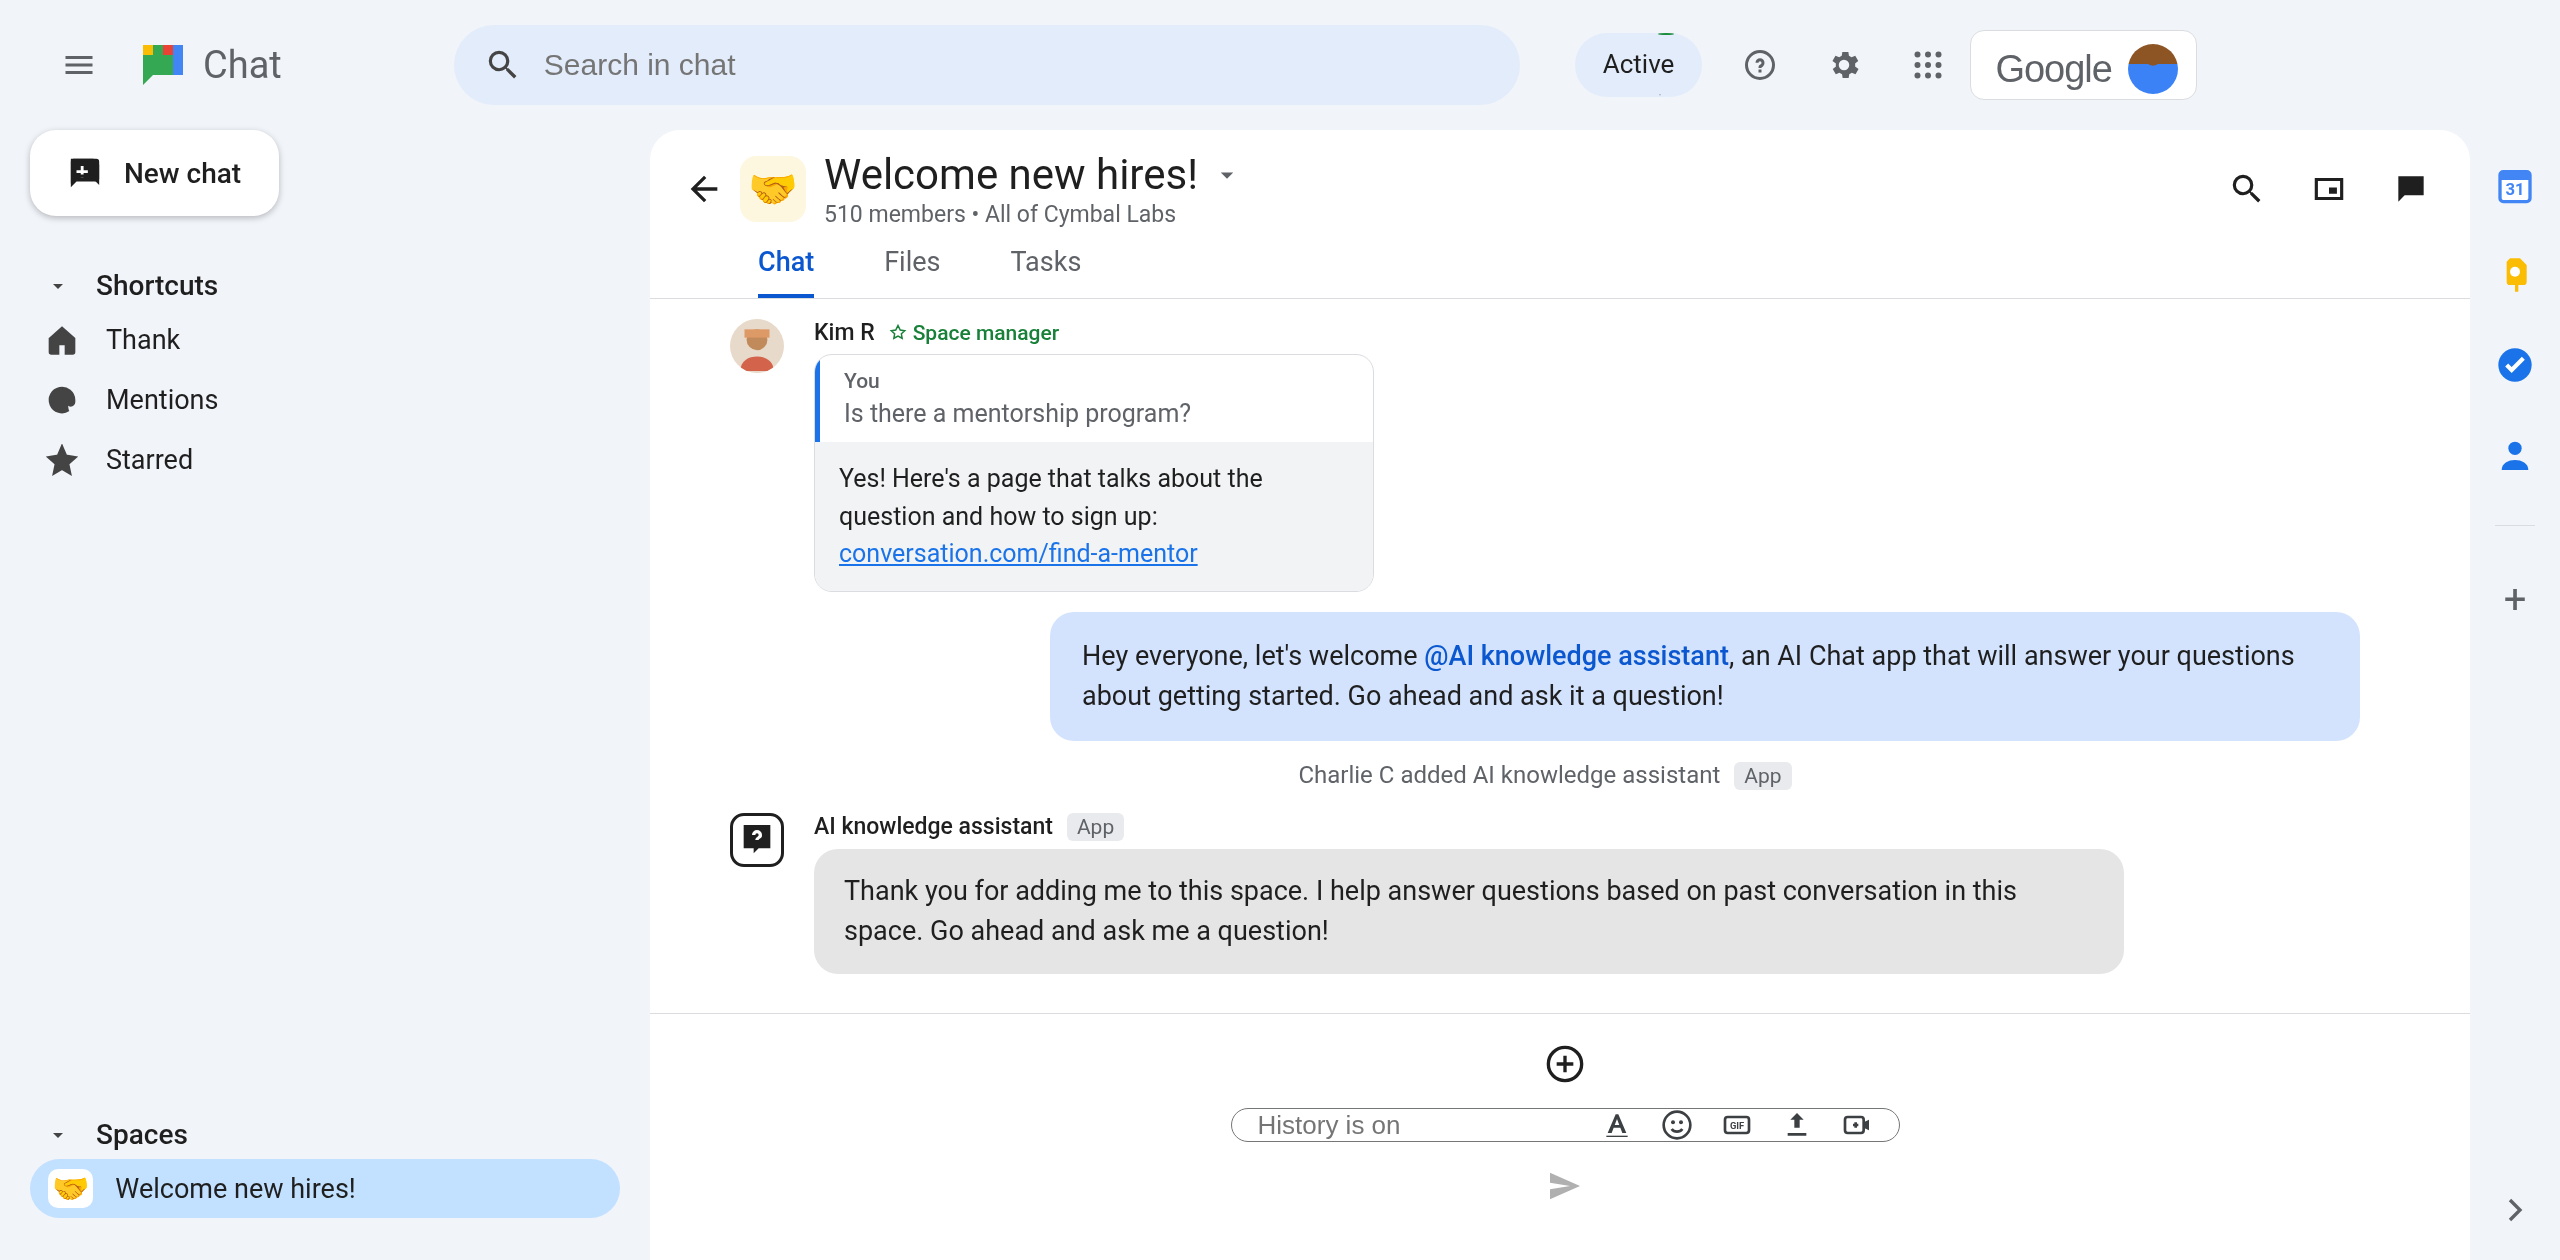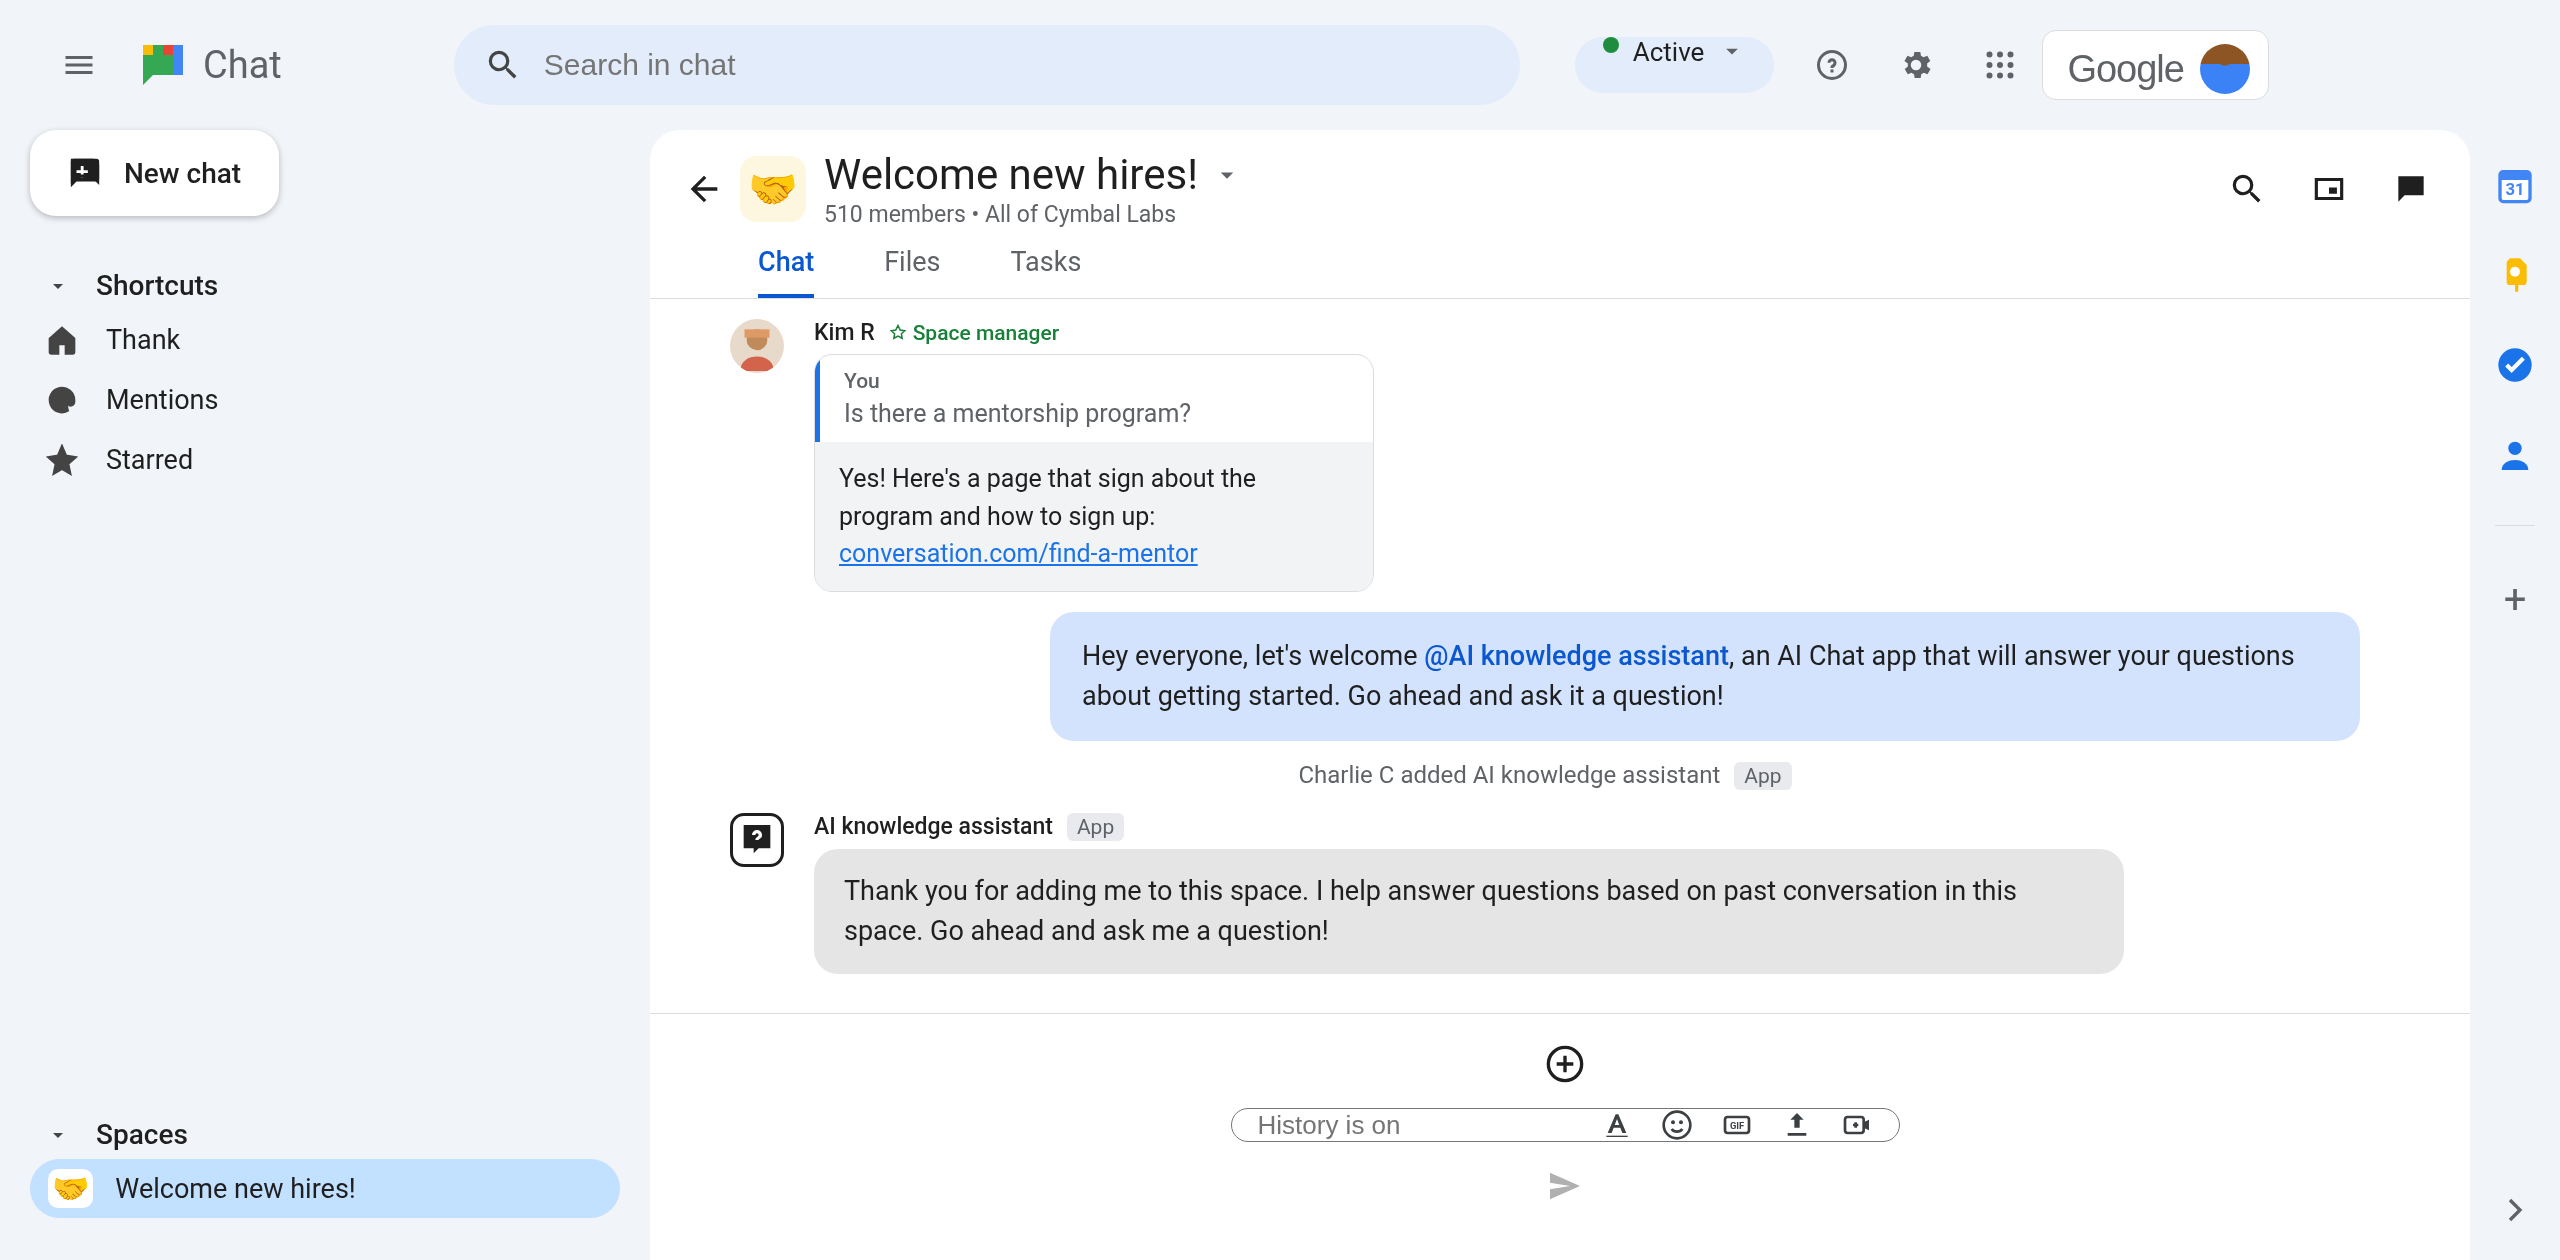--- a/index.html
+++ b/index.html
@@ -48,23 +48,23 @@
 }
 .search-wrap svg { width:38px; height:38px; fill:#444; }
 .search-wrap input {
   border:none; background:transparent; outline:none;
   font-size: 30px; color:#5f6368; flex:1;
 }
 .status-pill {
   margin-left: 55px;
   background:#e3ecfa;
   border-radius: 40px;
-  height:56px; padding:0 28px;
-  display:flex; align-items:flex-start; gap:14px;
-  font-size:26px; color:#1f1f1f;
+  height:64px; padding:0 28px;
+  display:flex; align-items:flex-end; gap:14px;
+  font-size:26px; color:#1f1f1f;flex-direction:column;
 }
 .status-dot { width:16px; height:16px; border-radius:50%; background:#1e8e3e; }
 .status-pill svg { width:28px; height:28px; fill:#5f6368; }
 .top-icons { display:flex; align-items:center; margin-left:40px; gap:48px; }
 .top-icons .ic { width:36px; height:36px; fill:#5f6368; cursor:pointer; }
 .google-brand {
   margin-left:24px;
   background:#fff; border:1px solid #dadce0; border-radius:14px;
   height:70px; padding:8px 18px 0 24px;
   display:flex; align-items:center; gap:16px;
@@ -390,21 +390,21 @@
               </svg>
             <span>Space manager</span>
           </span>
         </div>
         <div class="quote-card">
           <div class="quote-top">
             <div class="quote-you">You</div>
             <div class="quote-q">Is there a mentorship program?</div>
           </div>
           <div class="quote-answer">
-            <span>Yes! Here's a page that sign about the program and how to sign up:</span><br>
+            <span>Yes! Here's a page that talks about the question and how to sign up:</span><br>
             <a href="#">conversation.com/find-a-mentor</a>
           </div>
         </div>
       </div>
     </div>
 
     <div class="bubble-blue">
       <span>Hey everyone, let's welcome </span><span class="mention">@AI knowledge assistant</span><span>, an AI Chat app that will answer your questions about getting started.  Go ahead and ask it a question!</span>
     </div>
 

